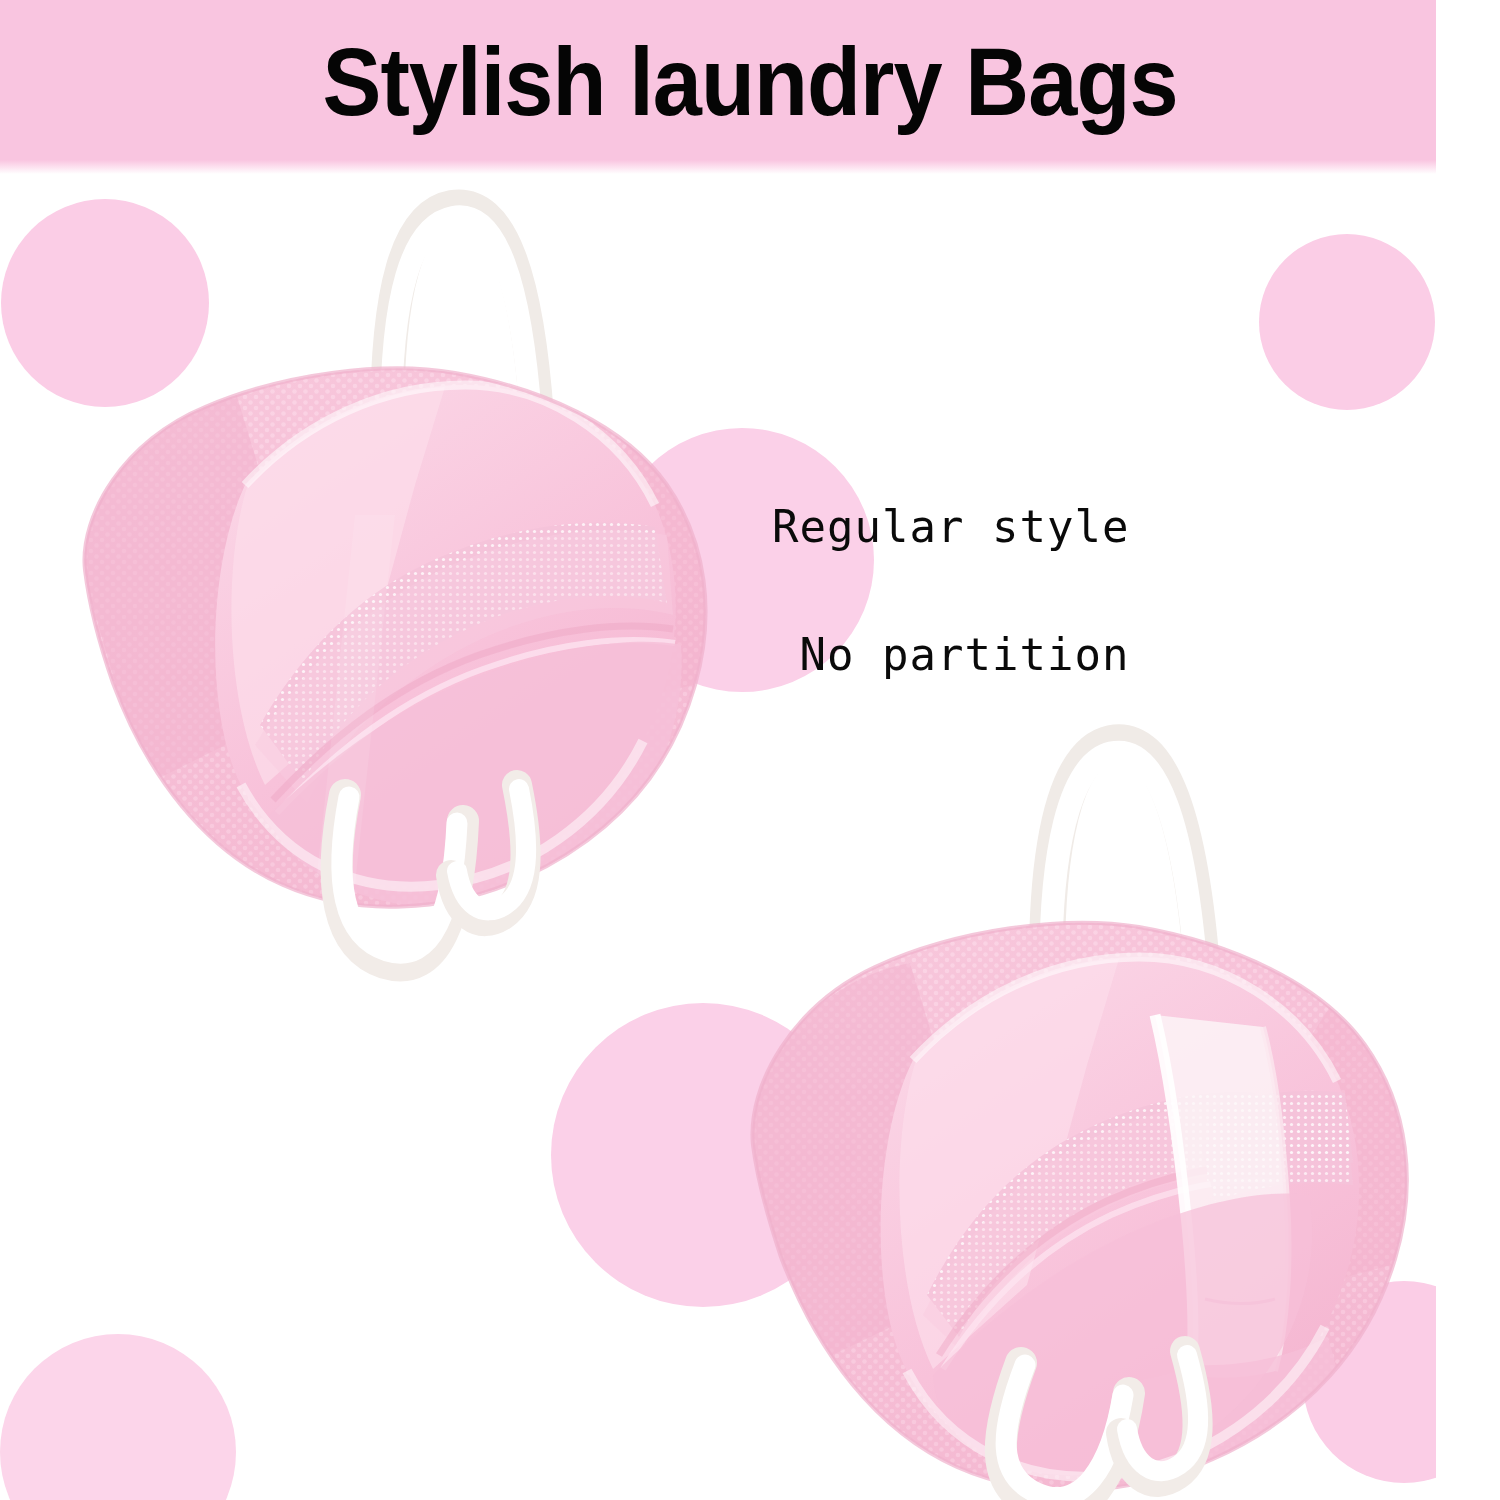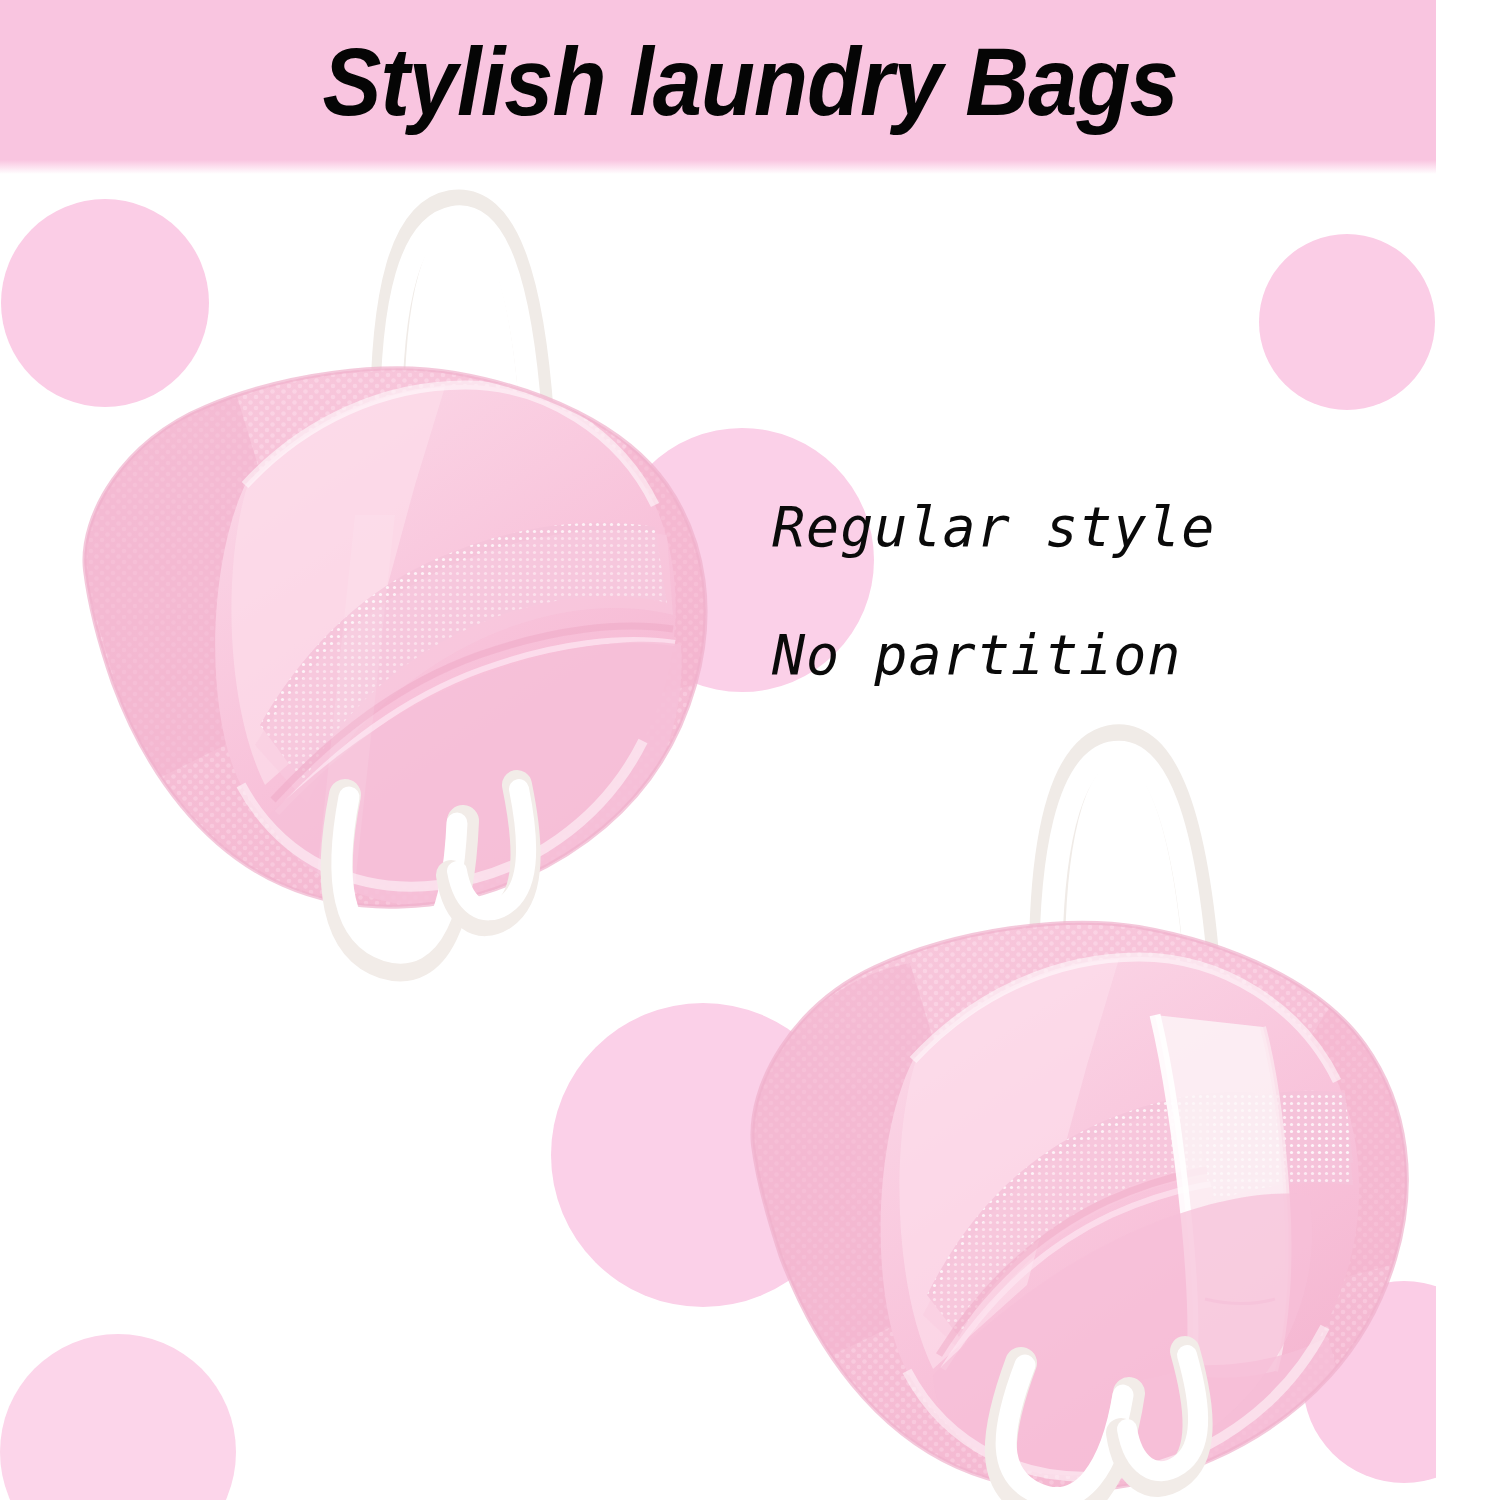--- a/index.html
+++ b/index.html
@@ -7,21 +7,20 @@
     padding: 0;
     background: #ffffff;
   }
   #page {
     position: relative;
     width: 1436px;
     height: 1500px;
     background: #ffffff;
     overflow: hidden;
     font-family: "Liberation Sans", sans-serif;
-    font-style: italic;
   }
 
   
   .banner {
     position: absolute;
     left: 0;
     top: 0;
     width: 1500px;
     height: 160px;
     background: #f9c5e0;
@@ -62,21 +61,21 @@
 
   
   .label-block {
     position: absolute;
     font-family: "DejaVu Sans Mono", "Liberation Mono", monospace;
     color: #0a0a0a;
     white-space: nowrap;
     letter-spacing: 1px;
   }
   .label-line {
-    font-size: 55px;
+    font-size: 44px;
     line-height: 128px;
   }
   .lbl-left { text-align: left; }
 
   
   .bag {
     position: absolute;
   }
   .bag svg { display: block; overflow: visible; }
 </style>
@@ -175,21 +174,21 @@
 
       <path d="M290,610 C272,700 282,762 330,778 C382,794 404,730 408,636" fill="none" stroke="#f2ece8" stroke-width="32" stroke-linecap="round"></path>
       <path d="M294,612 C278,696 288,752 332,766 C378,780 398,724 402,638" fill="none" stroke="#ffffff" stroke-width="21" stroke-linecap="round"></path>
       <path d="M462,600 C476,668 474,712 448,730 C424,746 402,730 396,690" fill="none" stroke="#f2ece8" stroke-width="30" stroke-linecap="round"></path>
       <path d="M464,604 C476,664 474,704 450,720 C428,734 408,720 402,686" fill="none" stroke="#ffffff" stroke-width="20" stroke-linecap="round"></path>
     </svg>
   </div>
 
   <div class="label-block lbl-left" style="left:772px;top:463px;">
     <div class="label-line">Regular style</div>
-    <div class="label-line" style="text-align:left;">No partition</div>
+    <div class="label-line" style="text-align:right;">No partition</div>
   </div>
 
   <div class="bag" style="left:735px;top:715px;width:720px;height:760px;">
     <svg width="720" height="760" viewBox="0 0 720 760">
       <defs>
         <pattern id="meshB" width="11" height="11" patternUnits="userSpaceOnUse">
           <rect width="11" height="11" fill="#f3b9d2"></rect>
           <circle cx="3" cy="3" r="2.3" fill="#fbd9e8"></circle>
           <circle cx="8.5" cy="8.5" r="2.3" fill="#fbd9e8"></circle>
         </pattern>

